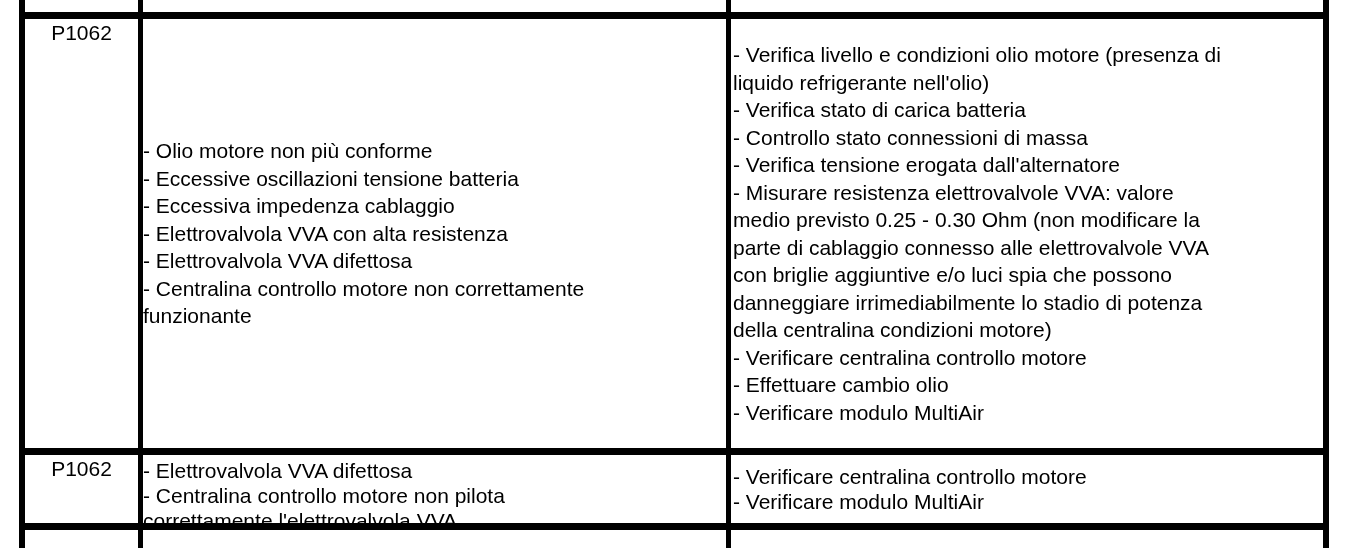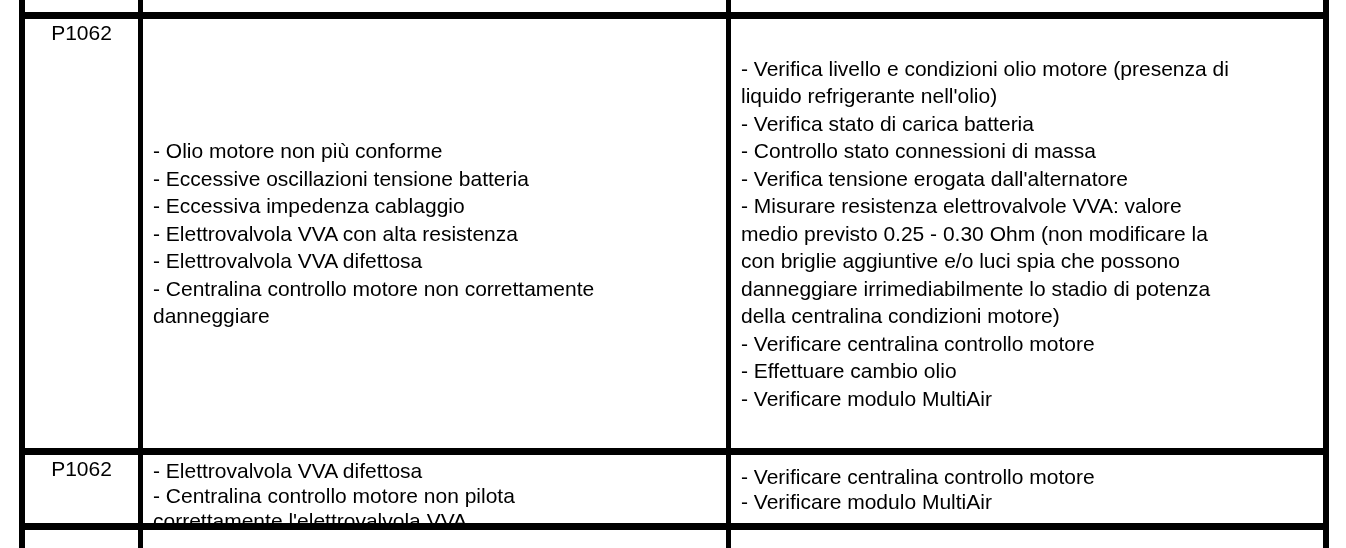--- a/index.html
+++ b/index.html
@@ -42,26 +42,25 @@
   }
   .code-cell {
     width: 118px;            
     border-right: 5px solid #000;
     justify-content: center;
   }
   .causes-cell {
     width: 588px;            
     border-right: 5px solid #000;
     align-items: center;
-    padding-left: 10px;
   }
   .actions-cell {
     flex: 1;
     align-items: center;
-    padding-left: 10px;
+    padding-left: 2px;
   }
   .code {
     font-size: 21px;
     line-height: 27px;
   }
   .lines {
     font-size: 21px;
     line-height: 27.5px;
   }
   .lines .text-line { white-space: nowrap; }
@@ -86,32 +85,33 @@
         <div class="code">P1062</div>
       </div>
       <div class="cell causes-cell">
         <div class="lines">
             <div class="text-line">- Olio motore non più conforme</div>
             <div class="text-line">- Eccessive oscillazioni tensione batteria</div>
             <div class="text-line">- Eccessiva impedenza cablaggio</div>
             <div class="text-line">- Elettrovalvola VVA con alta resistenza</div>
             <div class="text-line">- Elettrovalvola VVA difettosa</div>
             <div class="text-line">- Centralina controllo motore non correttamente</div>
-            <div class="text-line">danneggiare</div>
+            <div class="text-line">funzionante</div>
           </div>
       </div>
       <div class="cell actions-cell">
         <div class="lines">
             <div class="text-line">- Verifica livello e condizioni olio motore (presenza di</div>
             <div class="text-line">liquido refrigerante nell'olio)</div>
             <div class="text-line">- Verifica stato di carica batteria</div>
             <div class="text-line">- Controllo stato connessioni di massa</div>
             <div class="text-line">- Verifica tensione erogata dall'alternatore</div>
             <div class="text-line">- Misurare resistenza elettrovalvole VVA: valore</div>
             <div class="text-line">medio previsto 0.25 - 0.30 Ohm (non modificare la</div>
+            <div class="text-line">parte di cablaggio connesso alle elettrovalvole VVA</div>
             <div class="text-line">con briglie aggiuntive e/o luci spia che possono</div>
             <div class="text-line">danneggiare irrimediabilmente lo stadio di potenza</div>
             <div class="text-line">della centralina condizioni motore)</div>
             <div class="text-line">- Verificare centralina controllo motore</div>
             <div class="text-line">- Effettuare cambio olio</div>
             <div class="text-line">- Verificare modulo MultiAir</div>
           </div>
       </div>
     </div>
 

